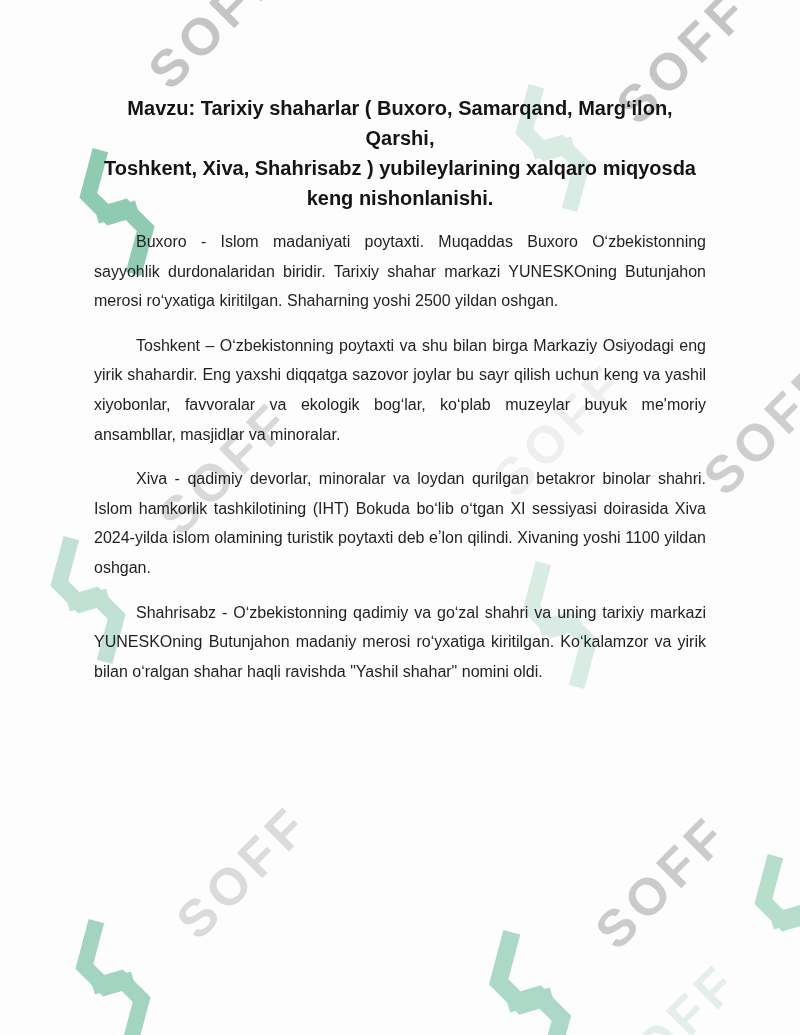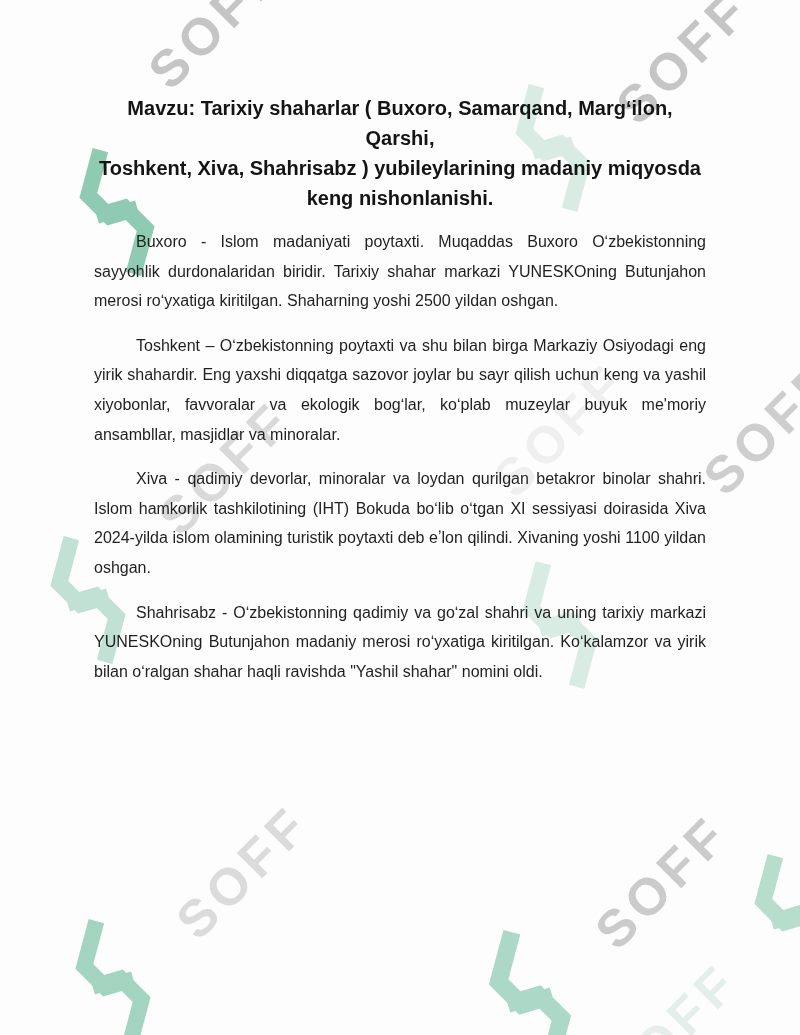--- a/index.html
+++ b/index.html
@@ -120,21 +120,21 @@
   <div class="wm wm-logo" style="left:792px; top:918px; opacity:0.35; color:#36a377;">
     <svg width="86" height="128">
         <use href="#soff-logo"></use>
       </svg>
   </div>
 </div>
 
 <div class="doc">
   <div class="doc-title">
     <div>Mavzu: Tarixiy shaharlar ( Buxoro, Samarqand, Margʻilon, Qarshi,</div>
-    <div>Toshkent, Xiva, Shahrisabz ) yubileylarining madaniy miqyosda</div>
+    <div>Toshkent, Xiva, Shahrisabz ) yubileylarining xalqaro miqyosda</div>
     <div>keng nishonlanishi.</div>
   </div>
   <div class="doc-body">
     <p>Buxoro - Islom madaniyati poytaxti. Muqaddas Buxoro Oʻzbekistonning sayyohlik durdonalaridan biridir. Tarixiy shahar markazi YUNESKOning Butunjahon merosi roʻyxatiga kiritilgan. Shaharning yoshi 2500 yildan oshgan.</p>
     <p>Toshkent – Oʻzbekistonning poytaxti va shu bilan birga Markaziy Osiyodagi eng yirik shahardir. Eng yaxshi diqqatga sazovor joylar bu sayr qilish uchun keng va yashil xiyobonlar, favvoralar va ekologik bogʻlar, koʻplab muzeylar buyuk me'moriy ansambllar, masjidlar va minoralar.</p>
     <p>Xiva - qadimiy devorlar, minoralar va loydan qurilgan betakror binolar shahri. Islom hamkorlik tashkilotining (IHT) Bokuda boʻlib oʻtgan XI sessiyasi doirasida Xiva 2024-yilda islom olamining turistik poytaxti deb eʼlon qilindi. Xivaning yoshi 1100 yildan oshgan.</p>
     <p>Shahrisabz - Oʻzbekistonning qadimiy va goʻzal shahri va uning tarixiy markazi YUNESKOning Butunjahon madaniy merosi roʻyxatiga kiritilgan. Koʻkalamzor va yirik bilan oʻralgan shahar haqli ravishda "Yashil shahar" nomini oldi.</p>
   </div>
 </div>
 

